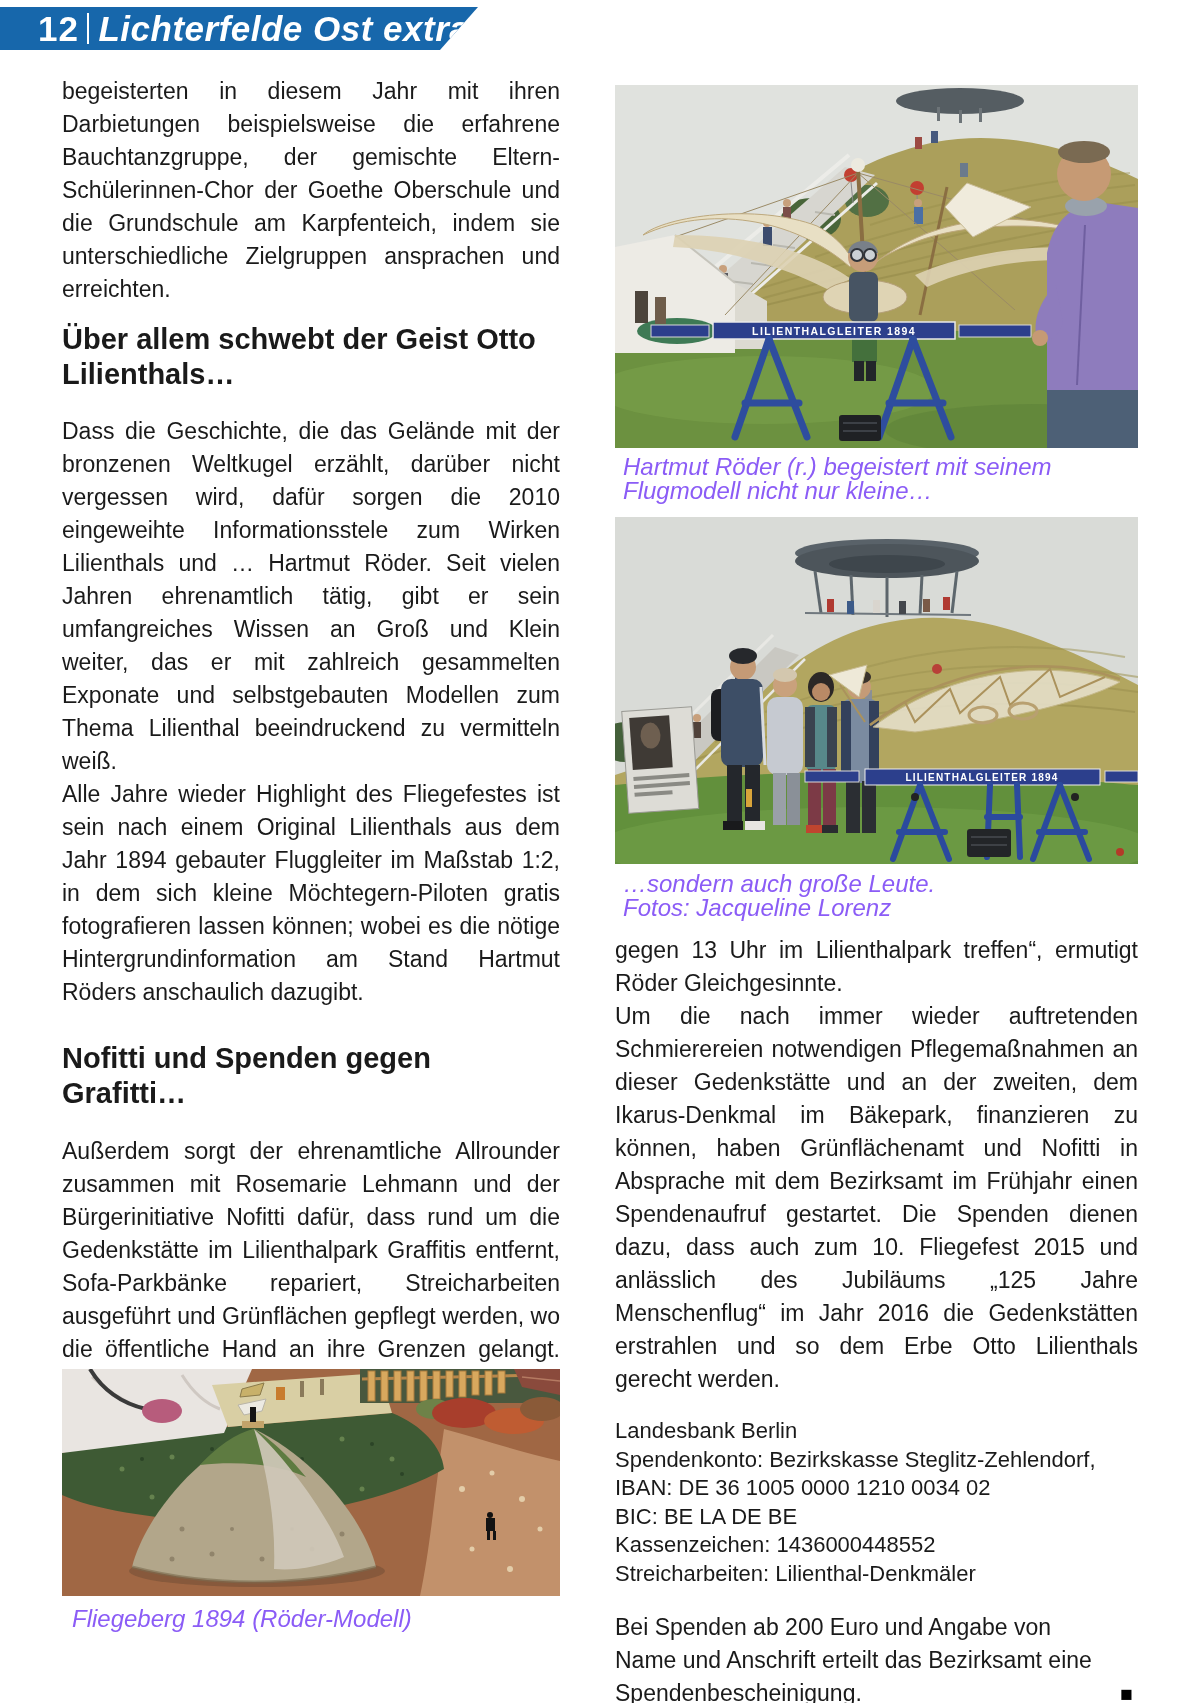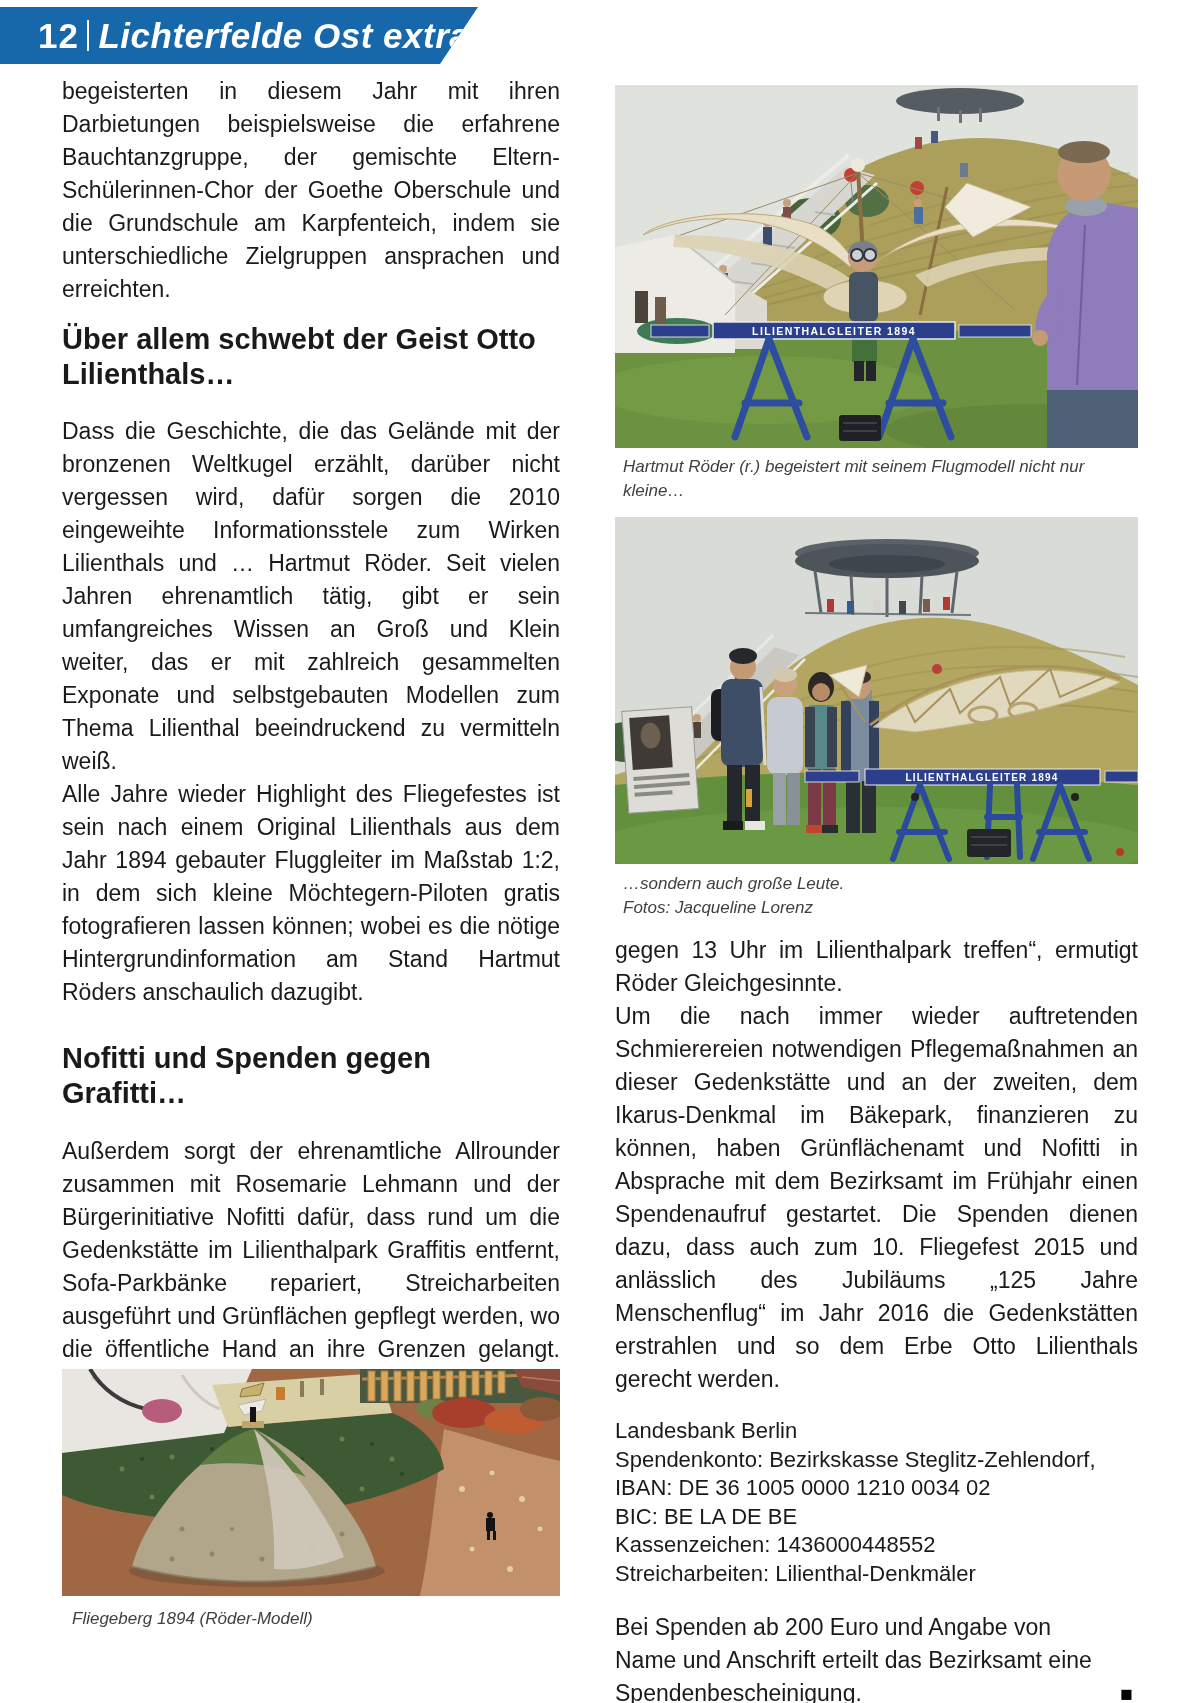--- a/index.html
+++ b/index.html
@@ -1,38 +1,38 @@
 <!DOCTYPE html>
 <html lang="de"><head>
 <meta charset="utf-8">
 <style>
   html,body{margin:0;padding:0;background:#ffffff;}
   .page{position:relative;width:1200px;height:1703px;background:#fff;overflow:hidden;
         font-family:"Liberation Sans",sans-serif;color:#1a1a1a;}
   
-  .banner{position:absolute;left:0;top:7px;width:478px;height:57px;background:#1767ab;
+  .banner{position:absolute;left:0;top:7px;width:478px;height:43px;background:#1767ab;
           clip-path:polygon(0 0,100% 0,calc(100% - 38px) 100%,0 100%);
           display:flex;align-items:center;padding-left:38px;box-sizing:border-box;color:#fff;}
   .banner .num{font-size:35px;font-weight:bold;letter-spacing:1px;}
   .banner .sep{width:2.5px;height:31px;background:#fff;margin:0 9px 0 8px;}
   .banner .title{font-size:35px;font-weight:bold;letter-spacing:.5px;white-space:nowrap;font-style:italic;}
   
   .col-left{position:absolute;left:62px;top:75px;width:498px;}
   .col-right{position:absolute;left:615px;top:85px;width:523px;}
   .body-text{font-size:23px;line-height:33px;text-align:justify;margin:0;}
   .heading{font-size:29px;line-height:35px;font-weight:bold;margin:0;}
   .h1-sp{margin-top:16px;margin-bottom:23px;}
   .h2-sp{margin-top:32px;margin-bottom:24px;}
   
   .photo{position:relative;overflow:hidden;background:#8b5cf6;}
   .photo svg{display:block;width:100%;height:100%;}
   .photo1{width:523px;height:363px;}
   .photo2{width:523px;height:347px;margin-top:14px;}
   .photo3{position:absolute;left:62px;top:1369px;width:498px;height:227px;}
-  .caption{font-size:17px;font-style:italic;line-height:24px;color:#404040;}
+  .caption{font-size:24px;font-style:italic;line-height:24px;color:#8b5cf6;}
   .cap1{margin-top:7px;padding-left:8px;}
   .cap2{margin-top:8px;padding-left:8px;display:flex;justify-content:space-between;flex-direction:column;}
   .cap3{position:absolute;left:72px;top:1607px;width:480px;}
   .rc-text{margin-top:14px;}
   .donation{margin-top:21px;font-size:22px;line-height:28.5px;}
   .closing-wrap{position:relative;margin-top:23px;width:482px;}
   .closing{font-size:23px;line-height:33px;margin:0;}
   .end-marker{position:absolute;right:-36px;bottom:6px;font-size:21px;line-height:21px;color:#000;}
   .author{margin-top:3px;font-size:24px;font-style:italic;text-align:right;padding-right:0;}
 </style>

